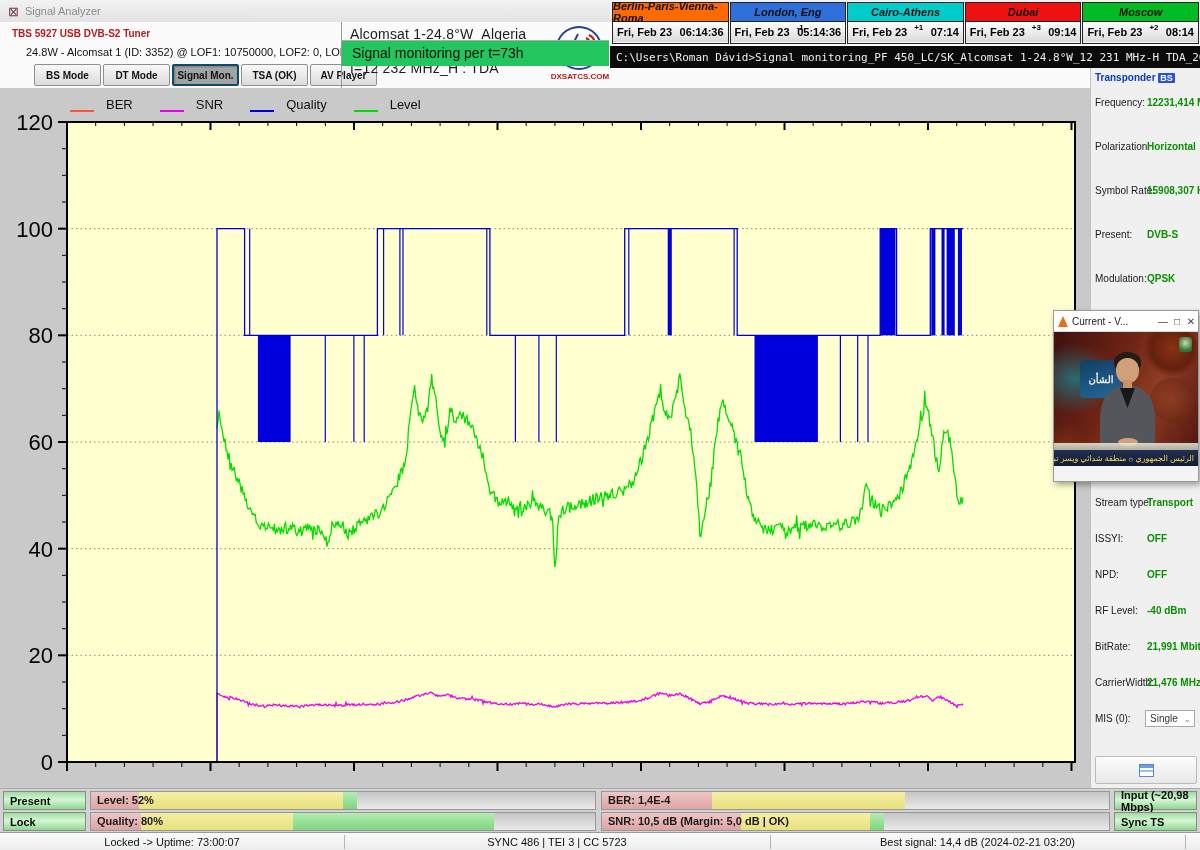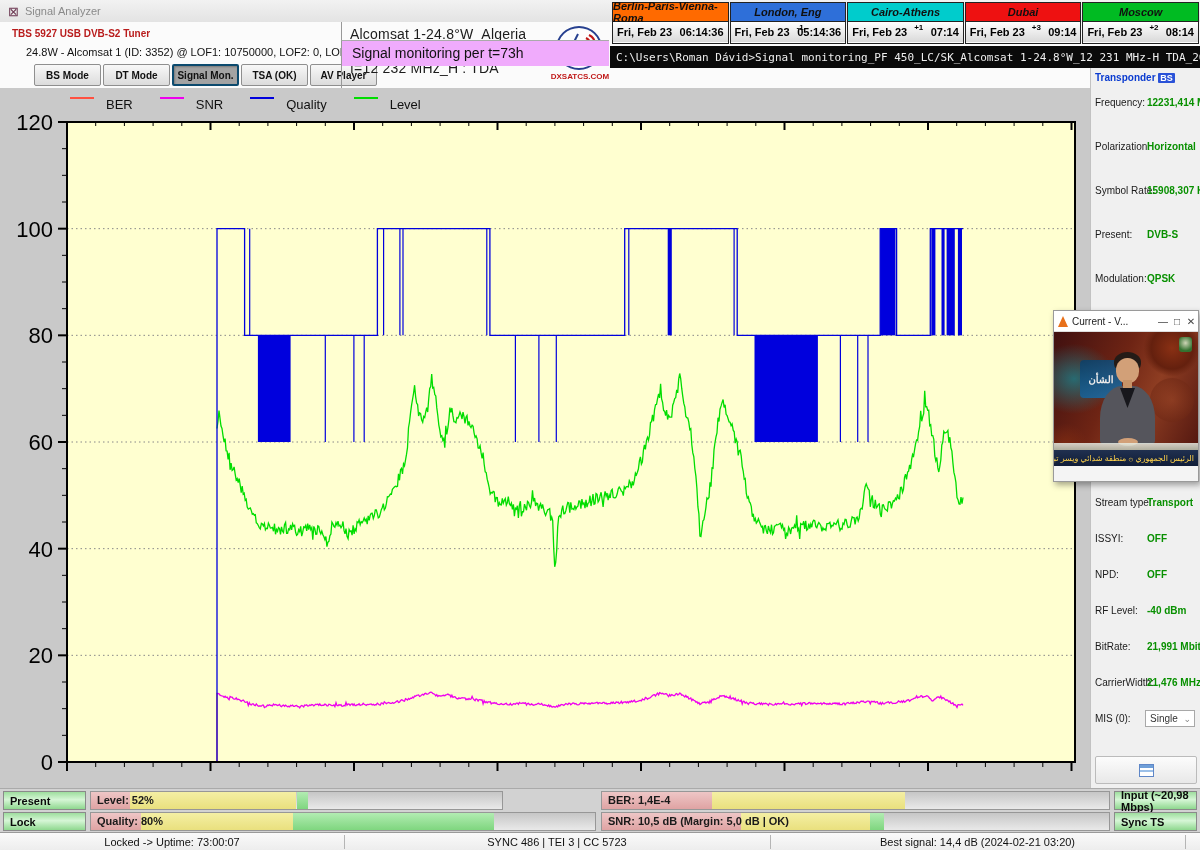--- a/index.html
+++ b/index.html
@@ -16,21 +16,21 @@
   #tunerTitle{left:12px;top:6px;font-size:10px;font-weight:bold;color:#b91c1c;}
   #tunerSub{left:26px;top:24px;font-size:11px;color:#111;}
   #tabs{left:4px;top:42px;height:22px;display:flex;padding-left:30px;}
   .tab{width:67px;height:22px;margin-right:2px;background:linear-gradient(#f8f8f8,#dcdcdc);
        border:1px solid #8f8f8f;border-radius:2px;font-size:10px;font-weight:bold;color:#111;
        display:flex;align-items:center;justify-content:center;box-sizing:border-box;cursor:default;}
   .tab.active{background:#a3a3a3;border:2px solid #0c4a6e;box-shadow:inset 1px 1px 2px rgba(0,0,0,.25);}
   #targetBlock{left:341px;top:0px;width:268px;height:66px;border-left:1px solid #999;box-sizing:border-box;}
   .tline{left:8px;font-size:14px;color:#1c1c1c;letter-spacing:.2px;white-space:nowrap;}
   #monLine{left:341px;top:40px;width:268px;height:26px;border-left:1px solid #999;border-top:1px solid #aaa;
-           box-sizing:border-box;font-size:14px;color:#111;padding:4px 0 0 10px;background:#f0abfc;white-space:nowrap;}
+           box-sizing:border-box;font-size:14px;color:#111;padding:4px 0 0 10px;background:#22c55e;white-space:nowrap;}
   
   #logo{left:550px;top:2px;width:60px;height:62px;}
   #logo .disk{position:absolute;left:6px;top:2px;width:46px;height:44px;border:2px solid #27408f;border-radius:50%;
               background:#fdfdfd;box-sizing:border-box;}
   #logo .txt{position:absolute;left:0px;top:48px;width:60px;text-align:center;font-size:8px;font-weight:bold;color:#c01818;}
   
   #clocks{left:612px;top:2px;width:588px;height:42px;display:flex;}
   .clock{width:117px;margin-right:1px;border:1px solid #222;box-sizing:border-box;}
   .clock-head{height:18px;display:flex;align-items:center;justify-content:center;
               font-size:11px;font-weight:bold;font-style:italic;color:#101010;border-bottom:1px solid #222;}
@@ -39,21 +39,21 @@
   .clock-time .date{flex:0 0 auto;}
   .clock-time .off{position:absolute;left:66px;top:1px;font-size:8px;font-weight:bold;}
   .clock-time .tm{margin-left:auto;}
   
   #console{left:610px;top:46px;width:590px;height:22px;background:#0a0a0a;color:#eee;
            font-family:"DejaVu Sans Mono","Liberation Mono",monospace;font-size:11px;
            display:flex;align-items:center;padding-left:6px;box-sizing:border-box;white-space:nowrap;overflow:hidden;}
   
   #chartRegion{left:0;top:88px;width:1090px;height:700px;background:#c9c9c9;}
   #legend{position:absolute;left:70px;top:6px;height:20px;display:flex;align-items:center;}
-  .leg-item{display:flex;align-items:flex-start;margin-right:27px;}
+  .leg-item{display:flex;align-items:flex-end;margin-right:27px;}
   .legend-line{width:24px;height:2px;margin-right:12px;}
   .leg-label{font-size:13px;color:#111;}
   
   #rightPanel{left:1090px;top:68px;width:110px;height:720px;background:#f0f0f0;border-left:1px solid #c2c2c2;box-sizing:border-box;}
   #tpHeader{left:4px;top:4px;font-size:10px;font-weight:bold;color:#0a3bd0;}
   #tpBadge{display:inline-block;background:#2a52d8;color:#fff;padding:0 2px;border-radius:1px;font-size:9px;}
   .prow-label{left:4px;font-size:10px;color:#1a1a1a;white-space:nowrap;}
   .prow-value{left:56px;font-size:10px;font-weight:bold;color:#089000;white-space:nowrap;}
   #misSelect{left:54px;width:50px;height:17px;background:#fff;border:1px solid #a8a8a8;font-size:10px;color:#333;
              display:flex;align-items:center;padding-left:4px;box-sizing:border-box;}
@@ -424,21 +424,21 @@
     <div class="neck"></div>
     <div class="hands"></div>
     <div id="vDesk"></div>
     <div id="vTicker">الرئيس الجمهوري ۞ منطقة شدائي ويسر تبادل</div>
   </div>
 </div>
 
 <div class="abs" id="meters">
   <div class="mrow" style="top:2px">
     <div class="gbox" style="left:3px;width:83px">Present</div>
-    <div class="track" style="left:90px;width:413px">
+    <div class="track" style="left:90px;width:506px">
       <div class="seg pink" style="left: 0%; width: 9.5%;"></div>
       <div class="seg yellow" style="left: 9.5%; width: 40.5%;"></div>
       <div class="seg green" style="left: 50%; width: 2.8%;"></div>
       <div class="bar-label">Level: 52%</div>
     </div>
     <div class="track" style="left:601px;width:509px">
       <div class="seg pink" style="left: 0%; width: 21.7%;"></div>
       <div class="seg yellow" style="left: 21.7%; width: 38%;"></div>
       <div class="seg green" style="left: 59.7%; width: 0%;"></div>
       <div class="bar-label">BER: 1,4E-4</div>

